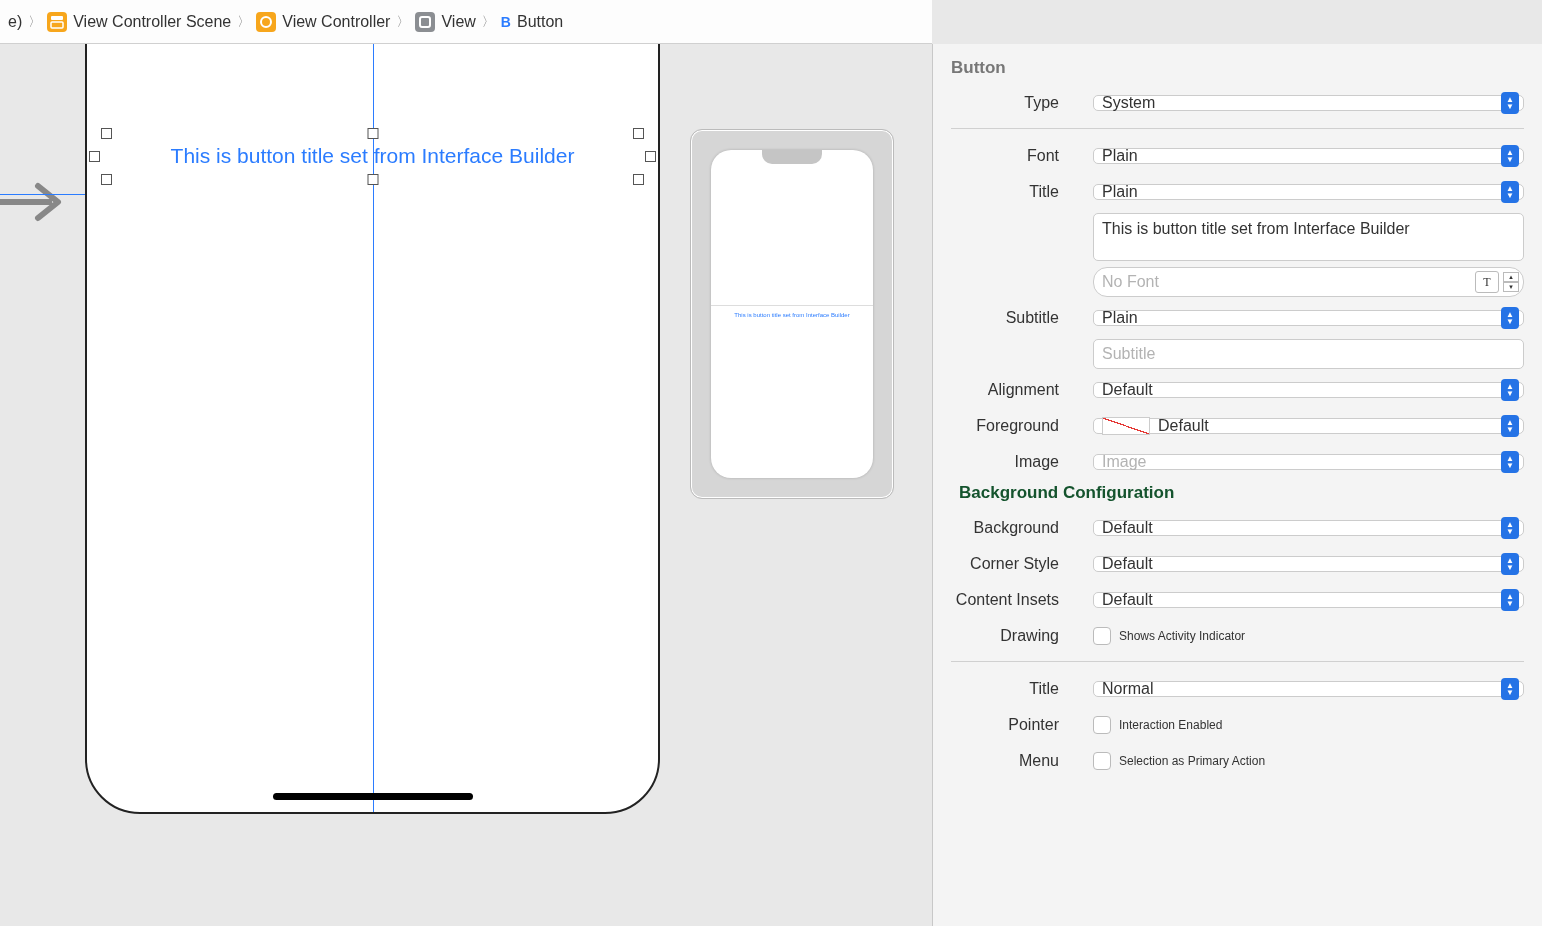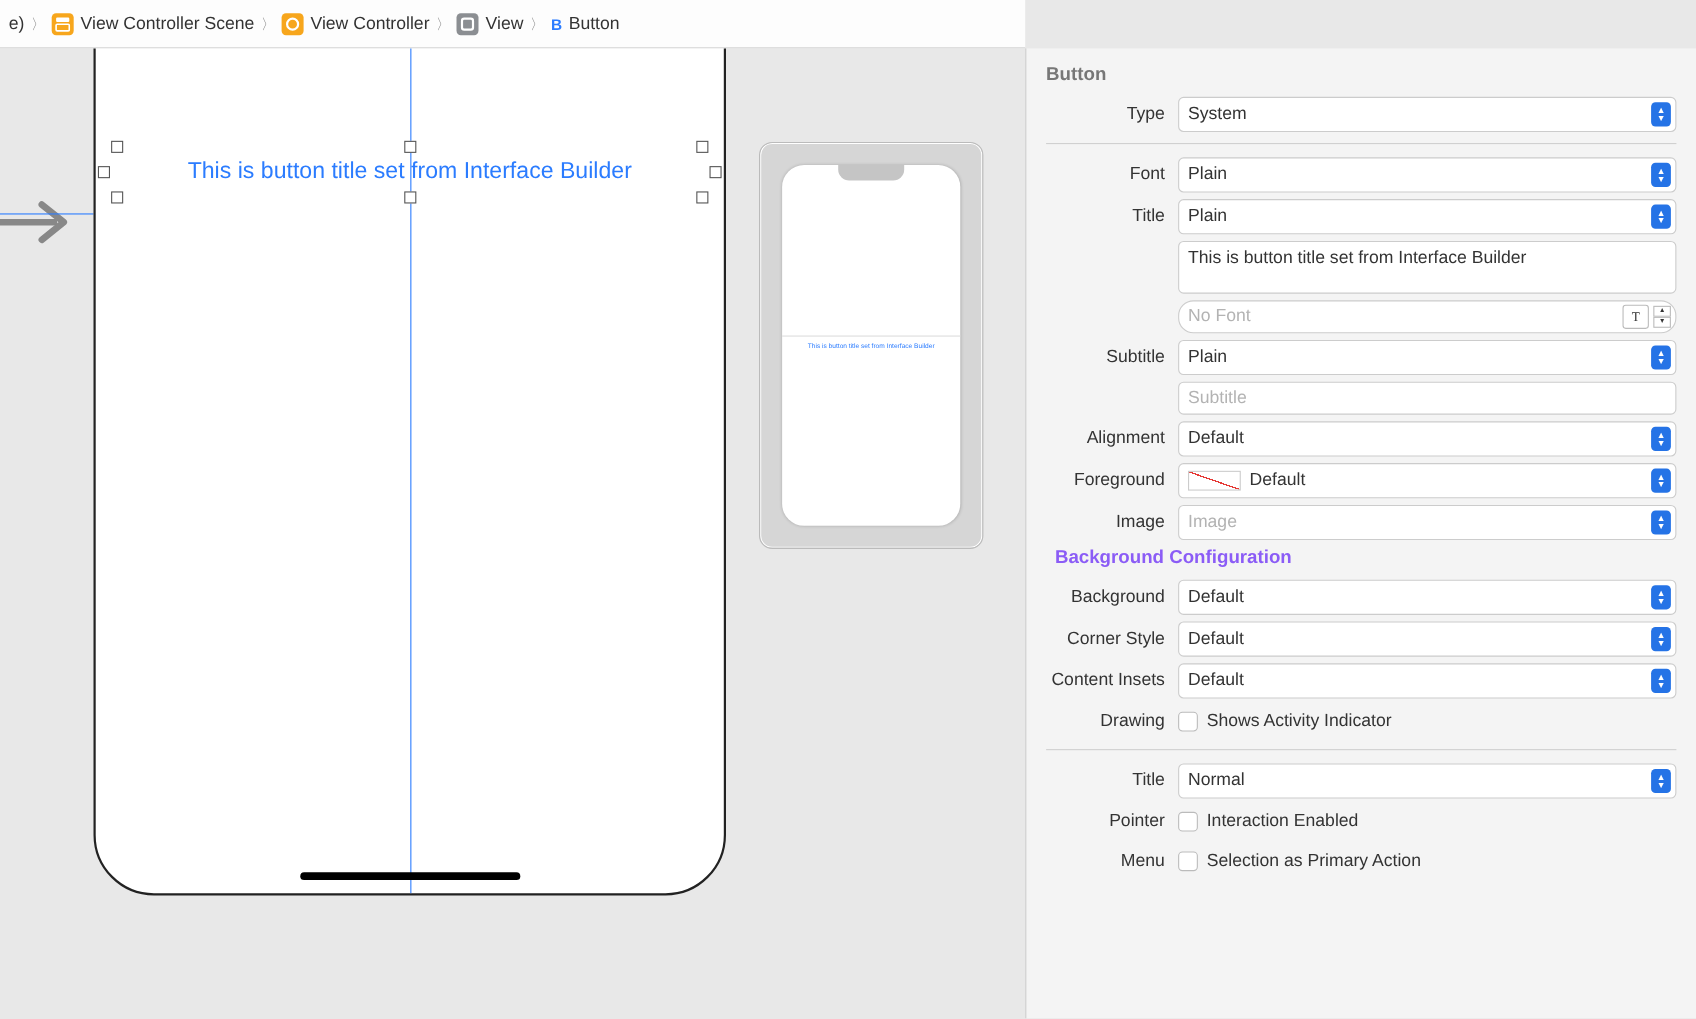--- a/index.html
+++ b/index.html
@@ -39,42 +39,42 @@
 
 .thumb { position: absolute; left: 690px; top: 85px; width: 204px; height: 370px; background: #d6d6d6; border: 1px solid #bbb; border-radius: 12px; box-shadow: inset 0 0 0 1px #fff; }
 .thumb-inner { position: absolute; left: 20px; top: 20px; right: 20px; bottom: 20px; background: #fff; border-radius: 20px; box-shadow: 0 0 3px rgba(0,0,0,0.2); }
 .thumb-notch { position: absolute; top: 0; left: 50%; transform: translateX(-50%); width: 60px; height: 14px; background: #c5c5c5; border-bottom-left-radius: 10px; border-bottom-right-radius: 10px; }
 .thumb-div { position: absolute; top: 155px; left: 0; right: 0; height: 1px; background: #ddd; }
 .thumb-text { position: absolute; top: 162px; left: 8px; right: 8px; font-size: 6px; color: #2b7cff; text-align: center; }
 
 
 .insp-header { font-size: 17px; font-weight: 700; color: #777; padding: 14px 18px 10px; }
 .insp-body { padding: 0 18px 20px; }
-.row { display: flex; align-items: center; margin-bottom: 6px; min-height: 30px; }
+.row { display: flex; align-items: center; margin-bottom: 6px; min-height: 30px; gap: 22px; }
 .row-label { width: 120px; text-align: right; padding-right: 12px; font-size: 16px; color: #333; flex-shrink: 0; }
 .row-control { flex: 1; }
 .row-nolabel .row-label { visibility: hidden; }
-.select-box { display: flex; align-items: center; background: #fff; border: 1px solid #ccc; border-radius: 5px; height: 32px; padding: 0 4px 0 8px; font-size: 16px; }
+.select-box { display: flex; align-items: center; background: #fff; border: 1px solid #ccc; border-radius: 5px; height: 16px; padding: 0 4px 0 8px; font-size: 16px; }
 .select-box .sel-val { flex: 1; }
 .select-box .sel-ph { flex: 1; color: #b3b3b3; }
 .select-arrows { width: 18px; height: 22px; background: #2573e6; border-radius: 4px; display: flex; flex-direction: column; align-items: center; justify-content: center; color: #fff; font-size: 8px; line-height: 7px; }
 .text-input { background: #fff; border: 1px solid #ccc; border-radius: 5px; padding: 6px 8px; font-size: 16px; min-height: 48px; }
 .font-box { display: flex; align-items: center; background: #fff; border: 1px solid #ccc; border-radius: 14px; height: 30px; padding: 0 4px 0 8px; }
 .font-ph { flex: 1; color: #b3b3b3; font-size: 16px; }
 .font-t { width: 24px; height: 22px; border: 1px solid #bbb; border-radius: 3px; display: flex; align-items: center; justify-content: center; font-size: 12px; font-family: serif; margin-right: 4px; }
 .stepper { display: flex; flex-direction: column; width: 16px; }
 .stepper span { height: 10px; border: 1px solid #bbb; font-size: 7px; text-align: center; line-height: 8px; background: #fff; }
 .subtitle-input { background: #fff; border: 1px solid #ccc; border-radius: 5px; height: 30px; padding: 0 8px; display: flex; align-items: center; }
 .subtitle-ph { color: #b3b3b3; font-size: 16px; }
 .color-box .swatch { width: 48px; height: 18px; border: 1px solid #ccc; background: linear-gradient(to top right, #fff 0%, #fff 48%, #e53935 48%, #e53935 52%, #fff 52%, #fff 100%); margin-right: 8px; }
 .divider { height: 1px; background: #d0d0d0; margin: 10px 0 12px; }
-.section-title { font-size: 17px; font-weight: 700; color: #8b5cf6; margin: 6px 0 10px 8px; }
+.section-title { font-size: 17px; font-weight: 700; color: #14532d; margin: 6px 0 10px 8px; }
 .checkbox-row { display: flex; align-items: center; gap: 8px; }
 .checkbox { width: 18px; height: 18px; border: 1px solid #bbb; border-radius: 4px; background: #fff; }
-.cb-label { font-size: 16px; }
+.cb-label { font-size: 12px; }
 </style>
 </head>
 <body>
 
 <div class="breadcrumb">
   <span class="crumb">
       <span>e)</span>
     </span>
   <span class="chevron">〉</span>
   <span class="crumb">

